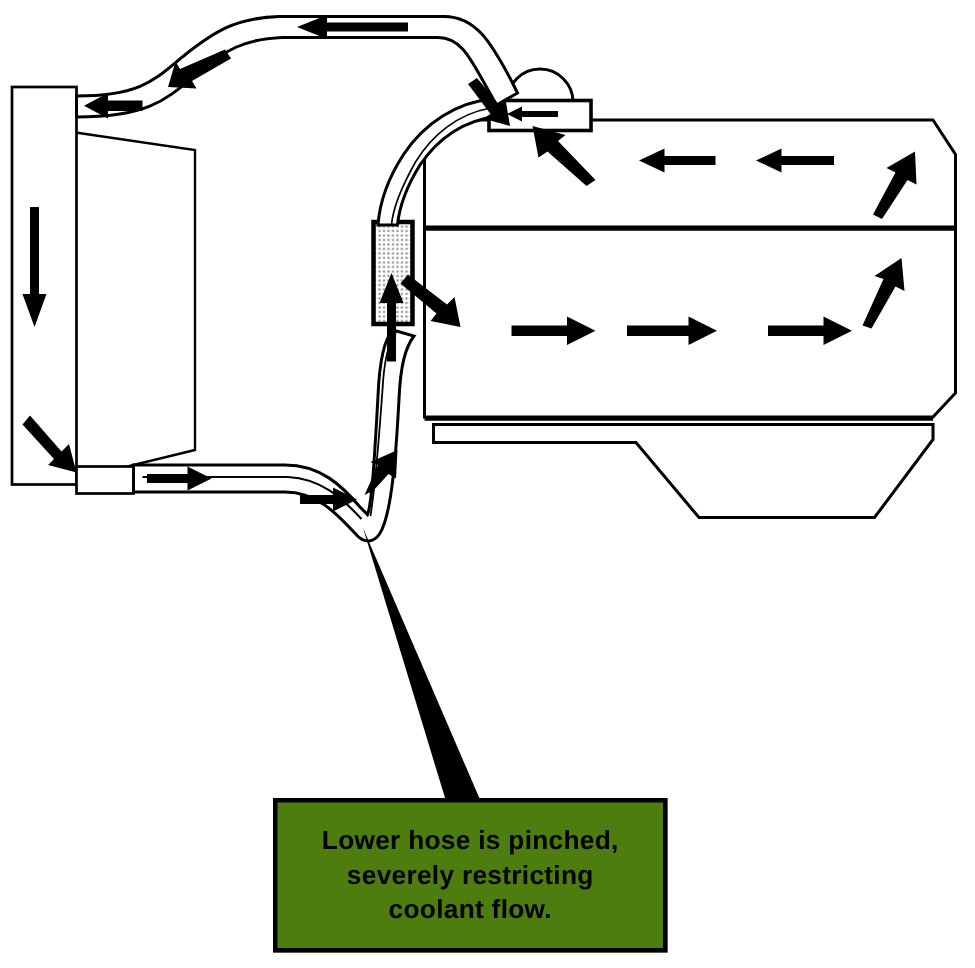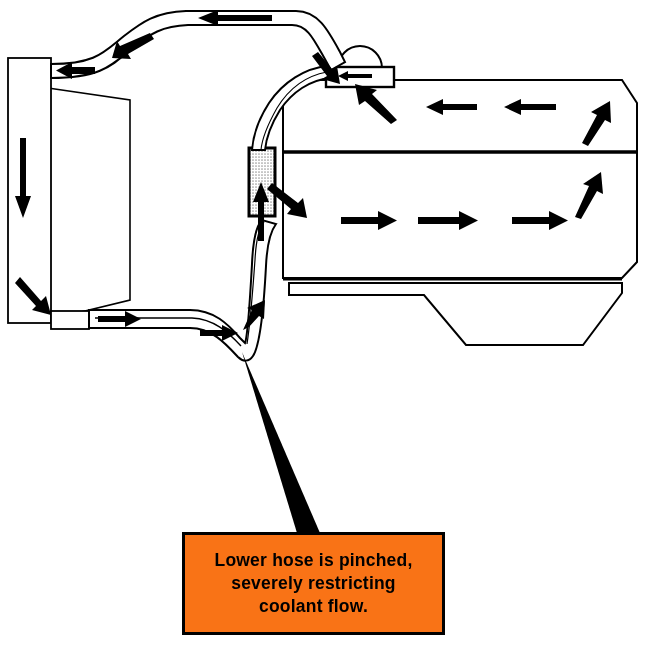--- a/index.html
+++ b/index.html
@@ -28,21 +28,21 @@
     height: 645px;
   }
   .callout-box {
     position: absolute;
     left: 182px;
     top: 532px;
     width: 263px;
     height: 103px;
     box-sizing: border-box;
     border: 3px solid #000000;
-    background: #f97316;
+    background: #4d7c0f;
     display: flex;
     align-items: center;
     justify-content: center;
     z-index: 5;
   }
   .callout-text {
     font-family: "Liberation Sans", sans-serif;
     font-weight: bold;
     font-size: 17.5px;
     line-height: 1.33;

